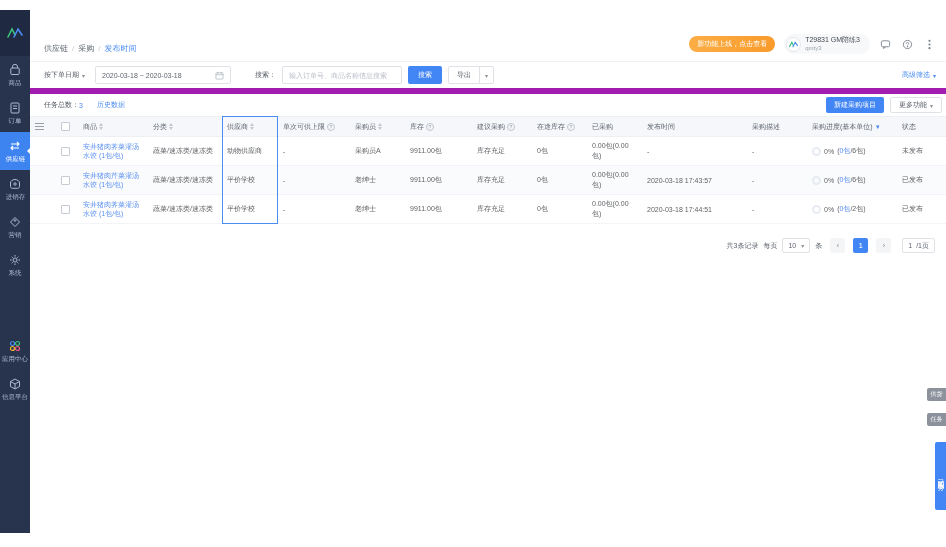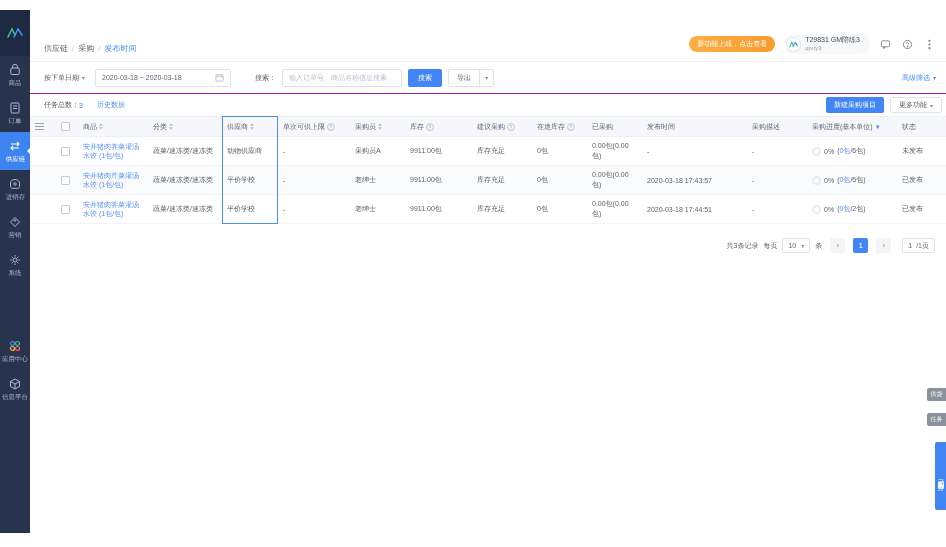--- a/index.html
+++ b/index.html
@@ -30,21 +30,21 @@
   .header-right { display:flex; align-items:center; gap:9px; }
   .badge-pill { background:linear-gradient(90deg,#fbae44,#f99a2c); color:#fff; font-size:7px; padding:3px 8px; border-radius:8px; white-space:nowrap; cursor:pointer; }
   .user-chip { display:flex; align-items:center; gap:4px; background:#f7f8fa; border-radius:10px; padding:2px 10px 2px 2px; cursor:pointer; }
   .avatar { width:15px; height:15px; border-radius:50%; background:#fff; border:1px solid #e3e6eb; display:flex; align-items:center; justify-content:center; }
   .user-meta { display:flex; flex-direction:column; line-height:8px; }
   .user-name { font-size:7px; color:#444a52; }
   .user-sub { font-size:6px; color:#9aa0a8; }
   .hd-icon { width:13px; height:13px; display:flex; align-items:center; justify-content:center; color:#7d848d; cursor:pointer; }
 
   
-  .filter-bar { height:32px; border-bottom:1px solid #a21caf; display:flex; align-items:center; padding:0 10px 0 14px; font-size:7px; color:#555b63;justify-content:flex-end; }
+  .filter-bar { height:32px; border-bottom:6px solid #a21caf; display:flex; align-items:center; padding:0 10px 0 14px; font-size:7px; color:#555b63;justify-content:flex-end; }
   .dd-plain { display:flex; align-items:center; gap:3px; cursor:pointer; white-space:nowrap; }
   .caret { font-size:6px; color:#8a9099; }
   .date-box { margin-left:10px; width:136px; height:18px; border:1px solid #dfe3e8; border-radius:2px; display:flex; align-items:center; justify-content:space-between; padding:0 6px; color:#5f6670; cursor:pointer; background:#fff; }
   .search-label { margin-left:24px; white-space:nowrap; }
   .search-input { margin-left:6px; width:120px; height:18px; border:1px solid #dfe3e8; border-radius:2px; font-size:7px; padding:0 6px; color:#555; outline:none; font-family:inherit; }
   .search-input::placeholder { color:#b9bec7; }
   .btn-primary { background:#4285f4; color:#fff; border:none; border-radius:2px; font-size:7px; height:18px; padding:0 10px; cursor:pointer; font-family:inherit; }
   .search-btn { margin-left:6px; }
   .export-btn { margin-left:6px; height:18px; border:1px solid #dfe3e8; border-radius:2px; background:#fff; display:flex; align-items:center; cursor:pointer; }
   .export-btn .txt { padding:0 8px; font-size:7px; color:#555b63; }

